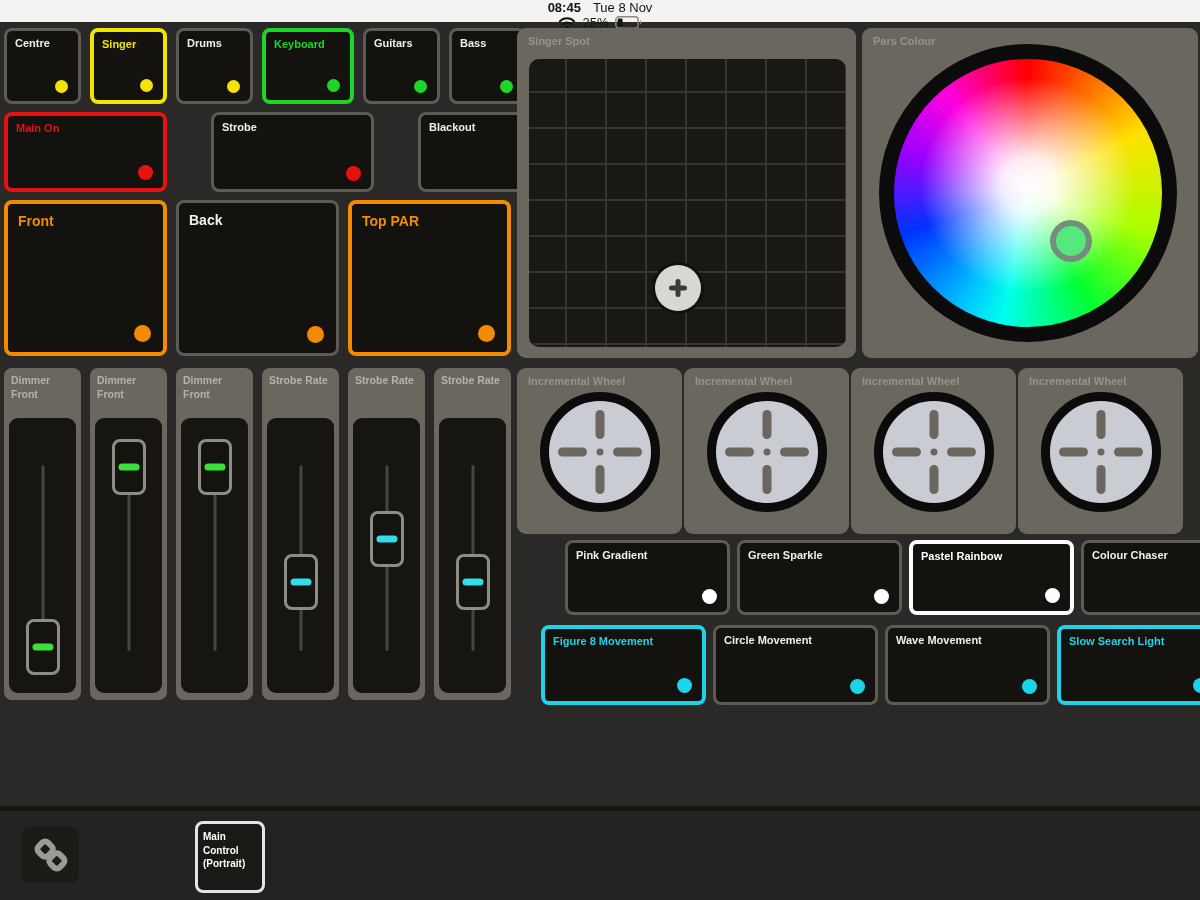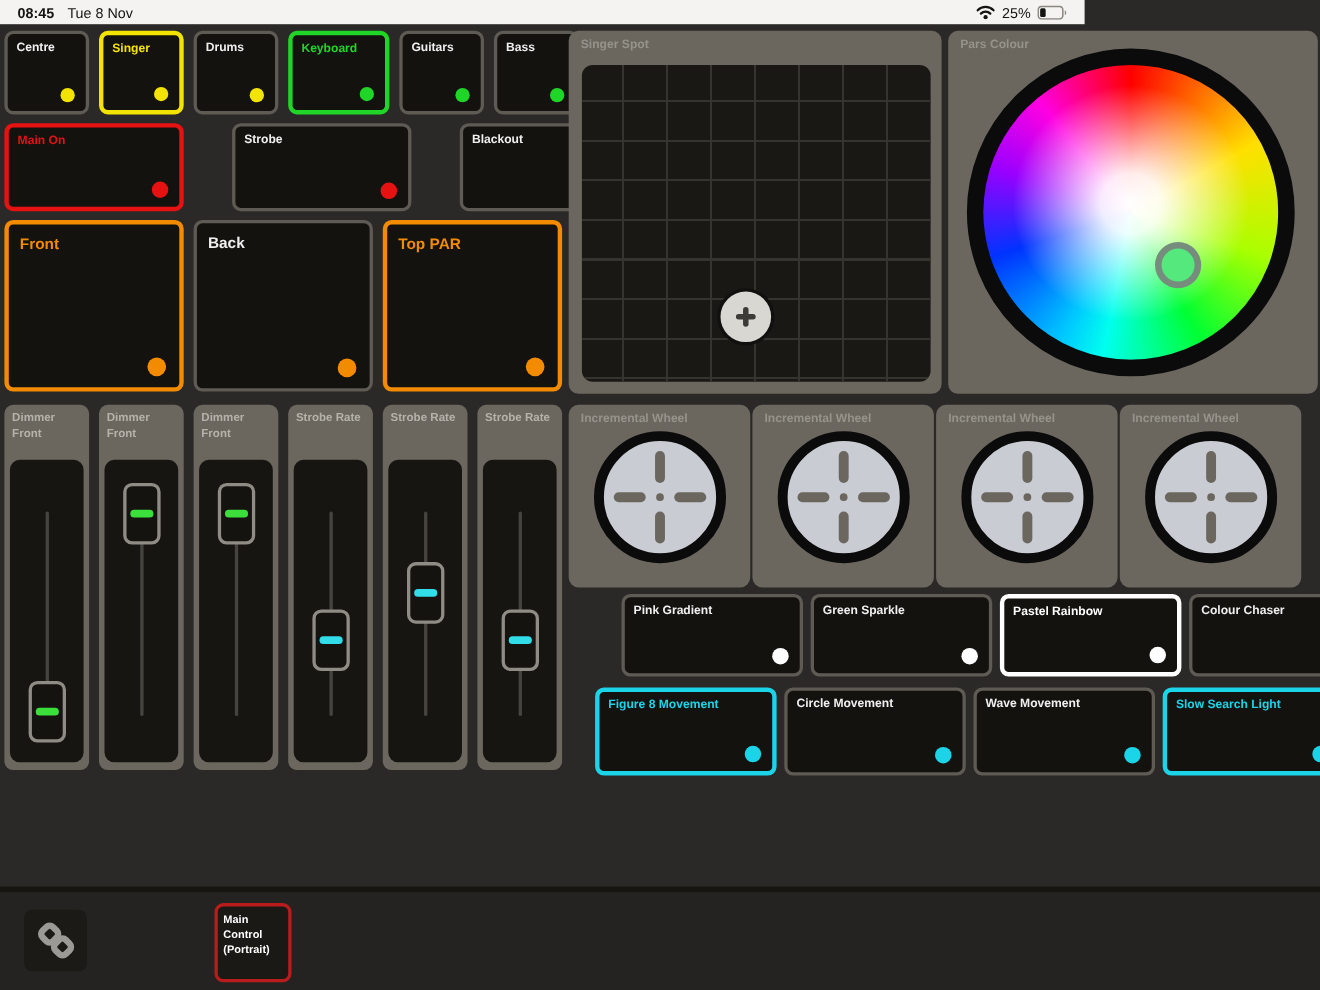--- a/index.html
+++ b/index.html
@@ -1,21 +1,21 @@
 <!DOCTYPE html>
 <html><head>
 <meta charset="utf-8">
 <style>
   html,body{margin:0;padding:0;background:#2b2927;width:1200px;height:900px;overflow:hidden;
     font-family:"Liberation Sans",sans-serif;-webkit-font-smoothing:antialiased;}
   .stage{position:relative;width:1200px;height:900px;background:#2b2927;}
 
   
-  .statusbar{position:absolute;left:0;top:0;width:986px;height:22px;background:#f4f3f1;
-    display:flex;align-items:center;justify-content:space-between;padding:0 16px;box-sizing:border-box;}
+  .statusbar{position:absolute;left:0;top:0;width:1200px;height:22px;background:#f4f3f1;
+    display:flex;align-items:center;justify-content:space-between;padding:0 16px;box-sizing:border-box;flex-direction:column;}
   .sb-left{display:flex;gap:12px;align-items:center;}
   .sb-time{font-size:13px;font-weight:700;color:#141414;}
   .sb-date{font-size:13px;font-weight:500;color:#141414;}
   .sb-right{display:flex;gap:6px;align-items:center;}
   .sb-batt-label{font-size:13px;font-weight:500;color:#141414;}
 
   
   .panel{position:absolute;background:#6b675f;border-radius:9px;box-sizing:border-box;}
   .panel-label{position:absolute;top:7px;left:11px;font-size:11px;font-weight:700;color:#96938b;
     white-space:pre-line;line-height:1.25;pointer-events:none;}
@@ -76,21 +76,21 @@
   .mark.c{left:50%;top:50%;width:7px;height:7px;border-radius:50%;transform:translate(-50%,-50%);}
 
   
   .bottombar{position:absolute;left:0;top:806px;width:1200px;height:94px;background:#252321;border-top:5px solid #17150f;box-sizing:border-box;}
   .link-btn{position:absolute;left:22px;top:16px;width:57px;height:56px;background:#1c1a17;border-radius:7px;
     display:flex;align-items:center;justify-content:center;cursor:pointer;}
   .page-btn{position:absolute;top:8px;background:#12100d;border-radius:8px;box-sizing:border-box;
     color:#fff;font-size:10px;font-weight:700;line-height:1.35;padding:6px 5px;
     overflow-wrap:anywhere;word-break:break-word;cursor:pointer;}
   .page-btn.selected{border:4px solid #ffffff;}
-  .page-btn.unselected{border:3px solid #b91c1c;background:#1b1916;}
+  .page-btn.unselected{border:3px solid #e5e5e5;background:#1b1916;}
 </style>
 </head>
 <body>
 
 <div class="stage">
 
   <div class="statusbar">
     <div class="sb-left">
       <span class="sb-time">08:45</span>
       <span class="sb-date">Tue 8 Nov</span>

